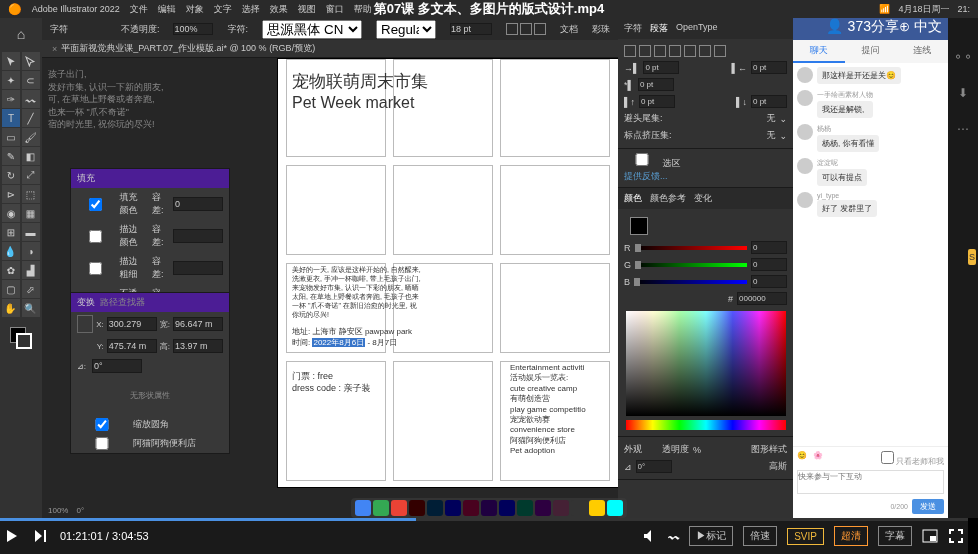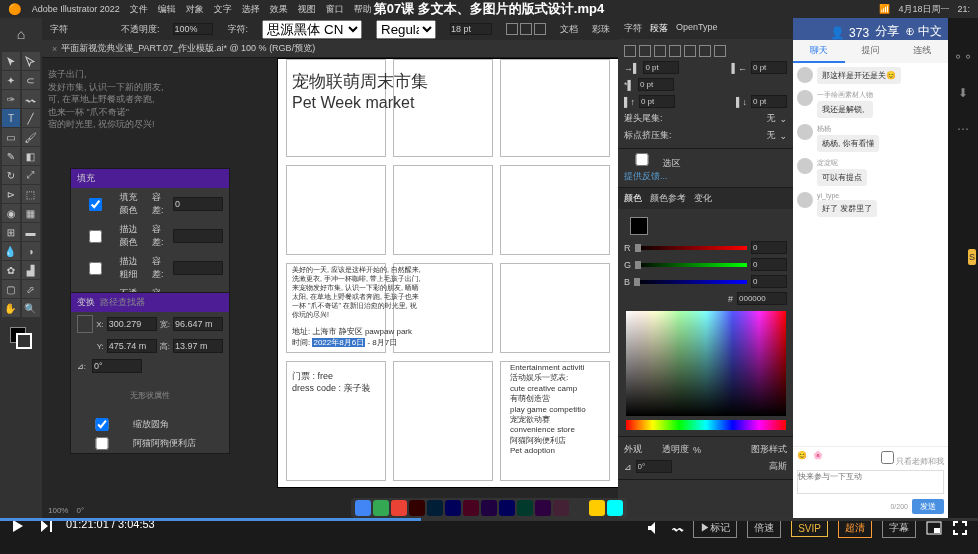--- a/index.html
+++ b/index.html
@@ -30,41 +30,41 @@
 .rpanel{width:175px;background:#323232;display:flex;flex-direction:column;font-size:9px;color:#ccc}
 .rpanel .sec{border-bottom:1px solid #1a1a1a;padding:4px 6px}
 .rpanel .tabs{display:flex;gap:8px;padding:4px 6px;background:#2a2a2a}
 .rpanel .inrow{display:flex;align-items:center;gap:4px;padding:2px 0}
 .rpanel input{width:36px;background:#262626;border:1px solid #1a1a1a;color:#ccc;font-size:8px;padding:1px}
 .slider{flex:1;height:4px;background:#1a1a1a;position:relative}
 .slider::before{content:"";position:absolute;left:0;width:6px;height:8px;background:#888;top:-2px}
 .colorpick{width:160px;height:105px;background:linear-gradient(to bottom,rgba(0,0,0,0)0%,#000 100%),linear-gradient(to right,#fff 0%,transparent 100%),linear-gradient(to right,red,yellow,lime,cyan,blue,magenta,red);margin:4px auto}
 .huebar{width:160px;height:10px;background:linear-gradient(to right,red,yellow,lime,cyan,blue,magenta,red);margin:2px auto}
 .chatpanel{width:155px;background:#fff;display:flex;flex-direction:column;font-size:9px}
-.chathdr{height:22px;background:#3b5998;display:flex;align-items:flex-end;justify-content:flex-end;padding:0 6px;gap:6px;color:#fff;font-size:12px}
+.chathdr{height:22px;background:#3b5998;display:flex;align-items:flex-start;justify-content:flex-end;padding:0 6px;gap:0;color:#fff;font-size:14px}
 .chattabs{display:flex;background:#f5f5f5}
 .chattabs span{flex:1;text-align:center;padding:4px 0;font-size:9px;color:#666}
 .chattabs span.act{border-bottom:2px solid #2d7beb;color:#2d7beb}
 .msgs{flex:1;overflow:hidden;padding:4px}
 .msg{display:flex;gap:4px;margin-bottom:6px}
 .msg .av{width:16px;height:16px;border-radius:50%;background:#ccc;flex-shrink:0}
 .msg .bub{background:#eee;padding:3px 5px;border-radius:3px;font-size:8px;color:#333;max-width:100px}
 .msg .nm{font-size:7px;color:#999;margin-bottom:1px}
 .chatft{padding:4px;border-top:1px solid #eee}
 .chatft textarea{width:100%;height:24px;border:1px solid #ddd;font-size:8px;resize:none}
 .chatft .btns{display:flex;justify-content:flex-end;gap:4px;margin-top:3px}
 .chatft .send{background:#4a90e2;color:#fff;padding:2px 8px;border-radius:2px;font-size:8px}
 .chatft .cnt{font-size:7px;color:#999;align-self:center}
 .ricons{width:30px;background:#1a1a1a;display:flex;flex-direction:column;align-items:center;padding-top:30px;gap:18px}
 .ricons div{width:18px;height:18px;color:#888;display:flex;align-items:center;justify-content:center;font-size:12px}
 .vlabel{position:absolute;right:2px;top:45%;background:#f0b83c;color:#333;font-size:9px;padding:3px 1px;border-radius:2px}
 .dock{position:absolute;bottom:36px;left:50%;transform:translateX(-50%);display:flex;gap:2px;background:rgba(60,60,60,0.6);padding:2px 4px;border-radius:4px}
 .dock div{width:16px;height:16px;border-radius:3px}
 .statusbar{position:absolute;bottom:36px;left:42px;height:16px;display:flex;align-items:center;gap:8px;font-size:8px;color:#999;padding:0 6px}
-.player{position:absolute;bottom:0;left:0;right:0;height:36px;background:#1a1a1a;display:flex;align-items:flex-start;padding:0 10px;gap:12px;color:#fff;font-size:11px}
+.player{position:absolute;bottom:0;left:0;right:10px;height:36px;background:#1a1a1a;display:flex;align-items:center;padding:0 4px;gap:12px;color:#fff;font-size:11px}
 .player .prog{position:absolute;top:0;left:0;right:0;height:3px;background:#333}
 .player .prog::before{content:"";position:absolute;left:0;width:43%;height:100%;background:#4a90e2}
 .player svg{width:16px;height:16px;fill:#fff;cursor:pointer}
 .player .btn{border:1px solid #888;padding:2px 6px;font-size:10px;cursor:pointer;color:#ccc}
 .player .btn.v{border-color:#f0b83c;color:#f0b83c}
 .player .btn.o{border-color:#ff9933;color:#ff9933}
 .player .right{margin-left:auto;display:flex;gap:10px;align-items:center}
 .alignicons{display:flex;gap:2px}
 .alignicons span{width:12px;height:12px;border:1px solid #888;display:inline-block}
 .colorswatches{display:flex;gap:3px;padding:4px 6px}

